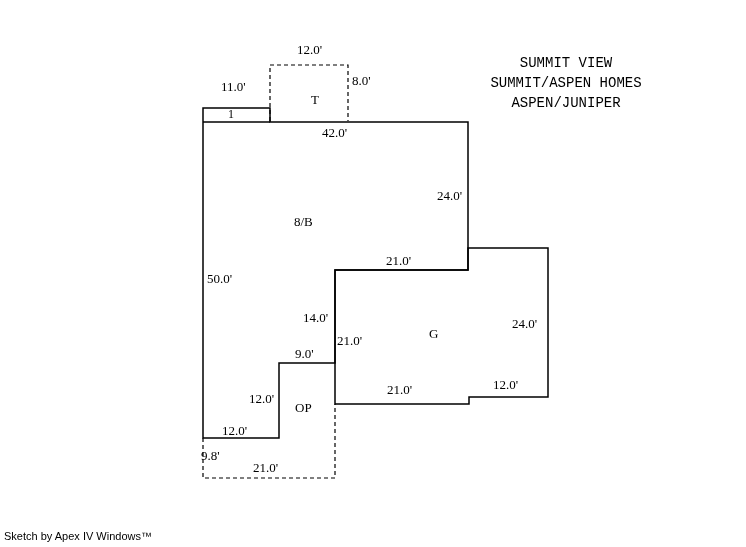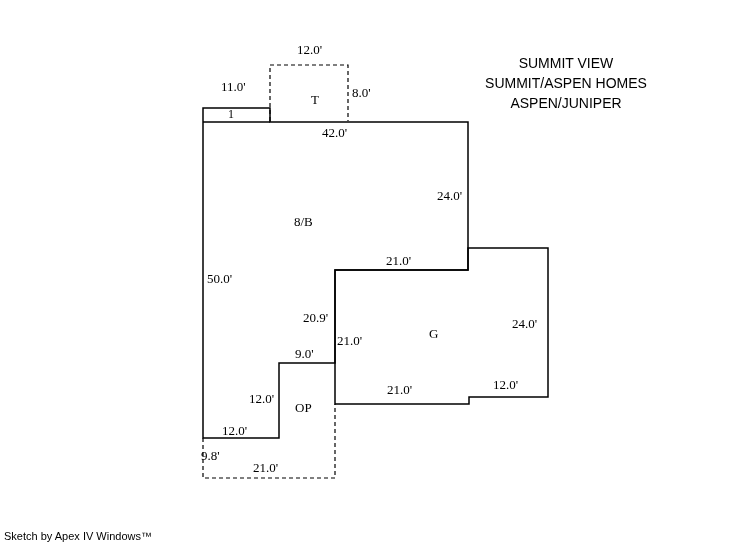--- a/index.html
+++ b/index.html
@@ -21,20 +21,21 @@
     font-family:Liberation Serif, serif;
   }
   .lbl.small{font-size:12px;line-height:13px;}
   .title-block{
     position:absolute;
     left:446px;top:53px;width:240px;
     text-align:center;
     font-size:14px;
     line-height:20px;
     color:#000;
+    font-family:Liberation Mono, monospace;
   }
   .footer{
     position:absolute;
     left:4px;top:530px;
     font-size:11px;
     color:#000;
     text-align:right;
   }
 </style>
 </head>
@@ -55,27 +56,27 @@
     <path d="M203,438 L203,478 L335,478 L335,404" fill="none" stroke="#000" stroke-width="1.2" stroke-dasharray="4,3"></path>
   </svg>
 
   <div class="title-block">
     <div>SUMMIT VIEW</div>
     <div>SUMMIT/ASPEN HOMES</div>
     <div>ASPEN/JUNIPER</div>
   </div>
 
   <span class="lbl" style="left:297px;top:43px">12.0'</span>
-  <span class="lbl" style="left:352px;top:86px">8.0'</span>
+  <span class="lbl" style="left:352px;top:74px">8.0'</span>
   <span class="lbl" style="left:221px;top:80px">11.0'</span>
   <span class="lbl" style="left:322px;top:126px">42.0'</span>
   <span class="lbl" style="left:437px;top:189px">24.0'</span>
   <span class="lbl" style="left:386px;top:254px">21.0'</span>
   <span class="lbl" style="left:207px;top:272px">50.0'</span>
-  <span class="lbl" style="left:303px;top:311px">20.9'</span>
+  <span class="lbl" style="left:303px;top:311px">14.0'</span>
   <span class="lbl" style="left:337px;top:334px">21.0'</span>
   <span class="lbl" style="left:512px;top:317px">24.0'</span>
   <span class="lbl" style="left:295px;top:347px">9.0'</span>
   <span class="lbl" style="left:249px;top:392px">12.0'</span>
   <span class="lbl" style="left:387px;top:383px">21.0'</span>
   <span class="lbl" style="left:493px;top:378px">12.0'</span>
   <span class="lbl" style="left:222px;top:424px">12.0'</span>
   <span class="lbl" style="left:201px;top:449px">9.8'</span>
   <span class="lbl" style="left:253px;top:461px">21.0'</span>
 

